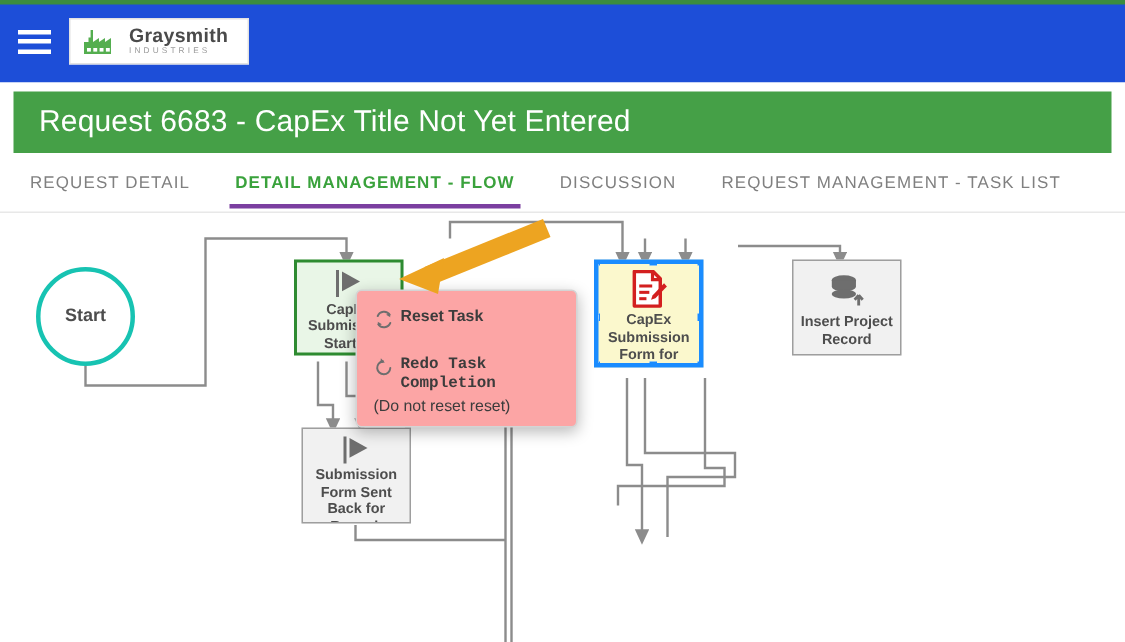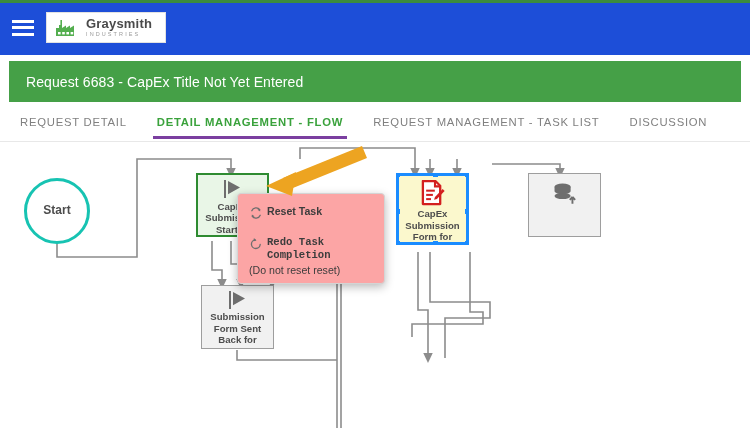--- a/index.html
+++ b/index.html
@@ -65,21 +65,21 @@
     background: #ffffff;
     padding: 6px 9px 0 9px;
   }
   .title-banner {
     background: #45a047;
     height: 41px;
     display: flex; align-items: center;
     padding-left: 17px;
   }
   .title-banner span {
-    color: #ffffff; font-size: 14px; font-weight: normal;
+    color: #ffffff; font-size: 20px; font-weight: normal;
     letter-spacing: .1px;
   }
 
   
   .tabs {
     position: absolute; left: 0; top: 107px;
     width: 750px; height: 34px;
     display: flex; align-items: center;
     padding-left: 20px;
   }
@@ -238,22 +238,22 @@
 
   <div class="title-wrap">
     <div class="title-banner">
       <span>Request 6683 - CapEx Title Not Yet Entered</span>
     </div>
   </div>
 
   <div class="tabs">
     <div class="tab">REQUEST DETAIL</div>
     <div class="tab active">DETAIL MANAGEMENT - FLOW</div>
+    <div class="tab">DISCUSSION</div>
     <div class="tab">REQUEST MANAGEMENT - TASK LIST</div>
-    <div class="tab">DISCUSSION</div>
   </div>
   <div class="tabs-divider"></div>
 
   <div class="canvas">
 
     <svg class="edges" viewBox="0 0 750 286">
       <defs>
         <marker id="ah" markerWidth="7" markerHeight="7" refX="3.2" refY="3" orient="auto">
           <path d="M0,0 L6.4,3 L0,6 Z" fill="#8c8c8c"></path>
         </marker>
@@ -324,20 +324,21 @@
 
     <div class="node node-gray" style="left:528px; top:31px;">
       <span class="node-icon">
         <svg viewBox="0 0 26 24" width="25" height="23">
           <ellipse cx="11" cy="5" rx="8.4" ry="3.4" fill="#6e6e6e"></ellipse>
           <path d="M2.6,5 L2.6,9.4 C2.6,11.3 6.4,12.8 11,12.8 C15.6,12.8 19.4,11.3 19.4,9.4 L19.4,5 Z" fill="#6e6e6e"></path>
           <ellipse cx="11" cy="14.6" rx="8.4" ry="3.2" fill="#6e6e6e"></ellipse>
           <path d="M21.3,22.6 L21.3,16.4 M21.3,15.4 L18.5,18.6 M21.3,15.4 L24.1,18.6" stroke="#6e6e6e" stroke-width="2" fill="none"></path>
         </svg>
       </span>
+      <span class="node-label">Insert Project Record</span>
     </div>
 
     <div class="node node-gray" style="left:201px; top:143px;">
       <span class="node-icon">
         <svg viewBox="0 0 22 20" width="22" height="20">
           <rect x="2" y="1" width="2" height="18" fill="#6e6e6e"></rect>
           <path d="M6,2 L18,8.6 L6,15.2 Z" fill="#6e6e6e"></path>
         </svg>
       </span>
       <span class="node-label">Submission Form Sent Back for Rework</span>

